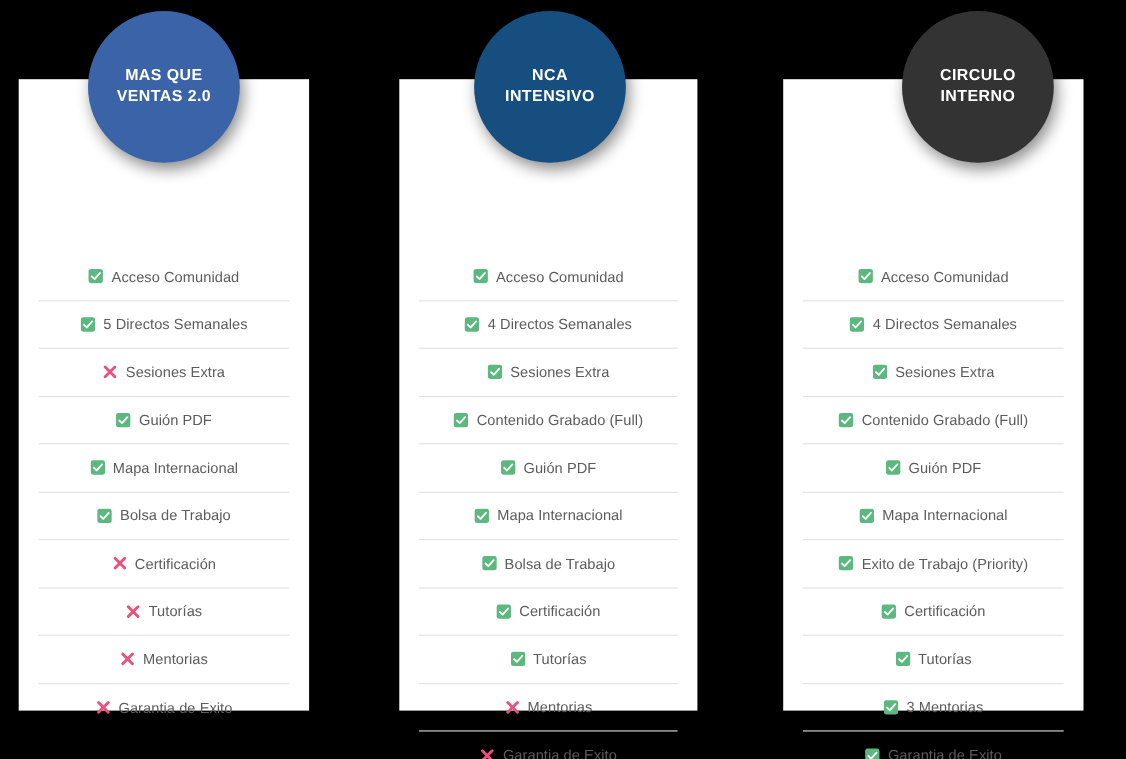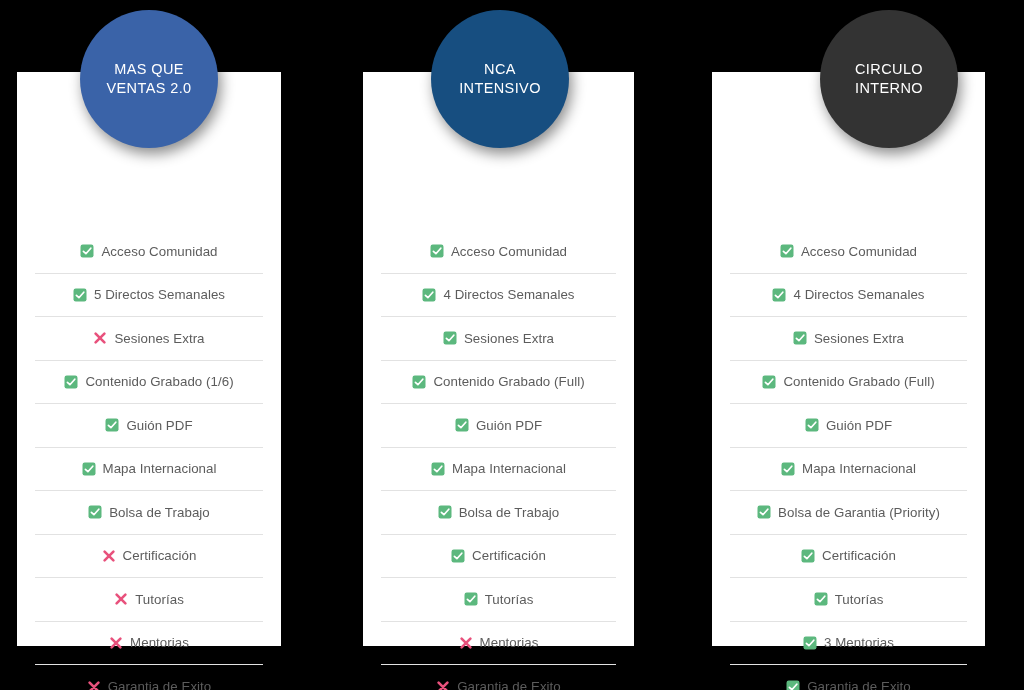--- a/index.html
+++ b/index.html
@@ -37,21 +37,21 @@
     top: 10px;
     width: 138px;
     height: 138px;
     border-radius: 50%;
     display: flex;
     align-items: center;
     justify-content: center;
     text-align: center;
     color: #ffffff;
     font-size: 14.5px;
-    font-weight: normal;
+    font-weight: bold;
     letter-spacing: 0.4px;
     line-height: 1.28;
     box-shadow: 3px 6px 14px rgba(0,0,0,0.45);
     z-index: 5;
   }
   .badge.b0 { left: 80px;  background: #3a63a8; }
   .badge.b1 { left: 431px; background: #174e80; justify-content: center; }
   .badge.b2 { left: 820px; background: #333333; }
   .badge-label { white-space: pre-line; }
 
@@ -124,29 +124,20 @@
           </span>
           <span class="feature-label">Sesiones Extra</span>
         </div>
         <div class="feature-row">
           <span class="ico">
             <svg viewBox="0 0 14 14" xmlns="http://www.w3.org/2000/svg">
               <rect x="0.5" y="0.5" width="13" height="13" rx="2.2" ry="2.2" fill="#5cb87e"></rect>
               <path d="M3.4 7.3 L5.9 9.7 L10.8 4.2" fill="none" stroke="#ffffff" stroke-width="1.7" stroke-linecap="round" stroke-linejoin="round"></path>
             </svg>
           </span>
-          <span class="feature-label">Contenido Grabado (1/6)</span>
-        </div>
-        <div class="feature-row">
-          <span class="ico">
-            <svg viewBox="0 0 14 14" xmlns="http://www.w3.org/2000/svg">
-              <rect x="0.5" y="0.5" width="13" height="13" rx="2.2" ry="2.2" fill="#5cb87e"></rect>
-              <path d="M3.4 7.3 L5.9 9.7 L10.8 4.2" fill="none" stroke="#ffffff" stroke-width="1.7" stroke-linecap="round" stroke-linejoin="round"></path>
-            </svg>
-          </span>
           <span class="feature-label">Guión PDF</span>
         </div>
         <div class="feature-row">
           <span class="ico">
             <svg viewBox="0 0 14 14" xmlns="http://www.w3.org/2000/svg">
               <rect x="0.5" y="0.5" width="13" height="13" rx="2.2" ry="2.2" fill="#5cb87e"></rect>
               <path d="M3.4 7.3 L5.9 9.7 L10.8 4.2" fill="none" stroke="#ffffff" stroke-width="1.7" stroke-linecap="round" stroke-linejoin="round"></path>
             </svg>
           </span>
           <span class="feature-label">Mapa Internacional</span>
@@ -361,21 +352,21 @@
           </span>
           <span class="feature-label">Mapa Internacional</span>
         </div>
         <div class="feature-row">
           <span class="ico">
             <svg viewBox="0 0 14 14" xmlns="http://www.w3.org/2000/svg">
               <rect x="0.5" y="0.5" width="13" height="13" rx="2.2" ry="2.2" fill="#5cb87e"></rect>
               <path d="M3.4 7.3 L5.9 9.7 L10.8 4.2" fill="none" stroke="#ffffff" stroke-width="1.7" stroke-linecap="round" stroke-linejoin="round"></path>
             </svg>
           </span>
-          <span class="feature-label">Bolsa de Garantia (Priority)</span>
+          <span class="feature-label">Exito de Trabajo (Priority)</span>
         </div>
         <div class="feature-row">
           <span class="ico">
             <svg viewBox="0 0 14 14" xmlns="http://www.w3.org/2000/svg">
               <rect x="0.5" y="0.5" width="13" height="13" rx="2.2" ry="2.2" fill="#5cb87e"></rect>
               <path d="M3.4 7.3 L5.9 9.7 L10.8 4.2" fill="none" stroke="#ffffff" stroke-width="1.7" stroke-linecap="round" stroke-linejoin="round"></path>
             </svg>
           </span>
           <span class="feature-label">Certificación</span>
         </div>

